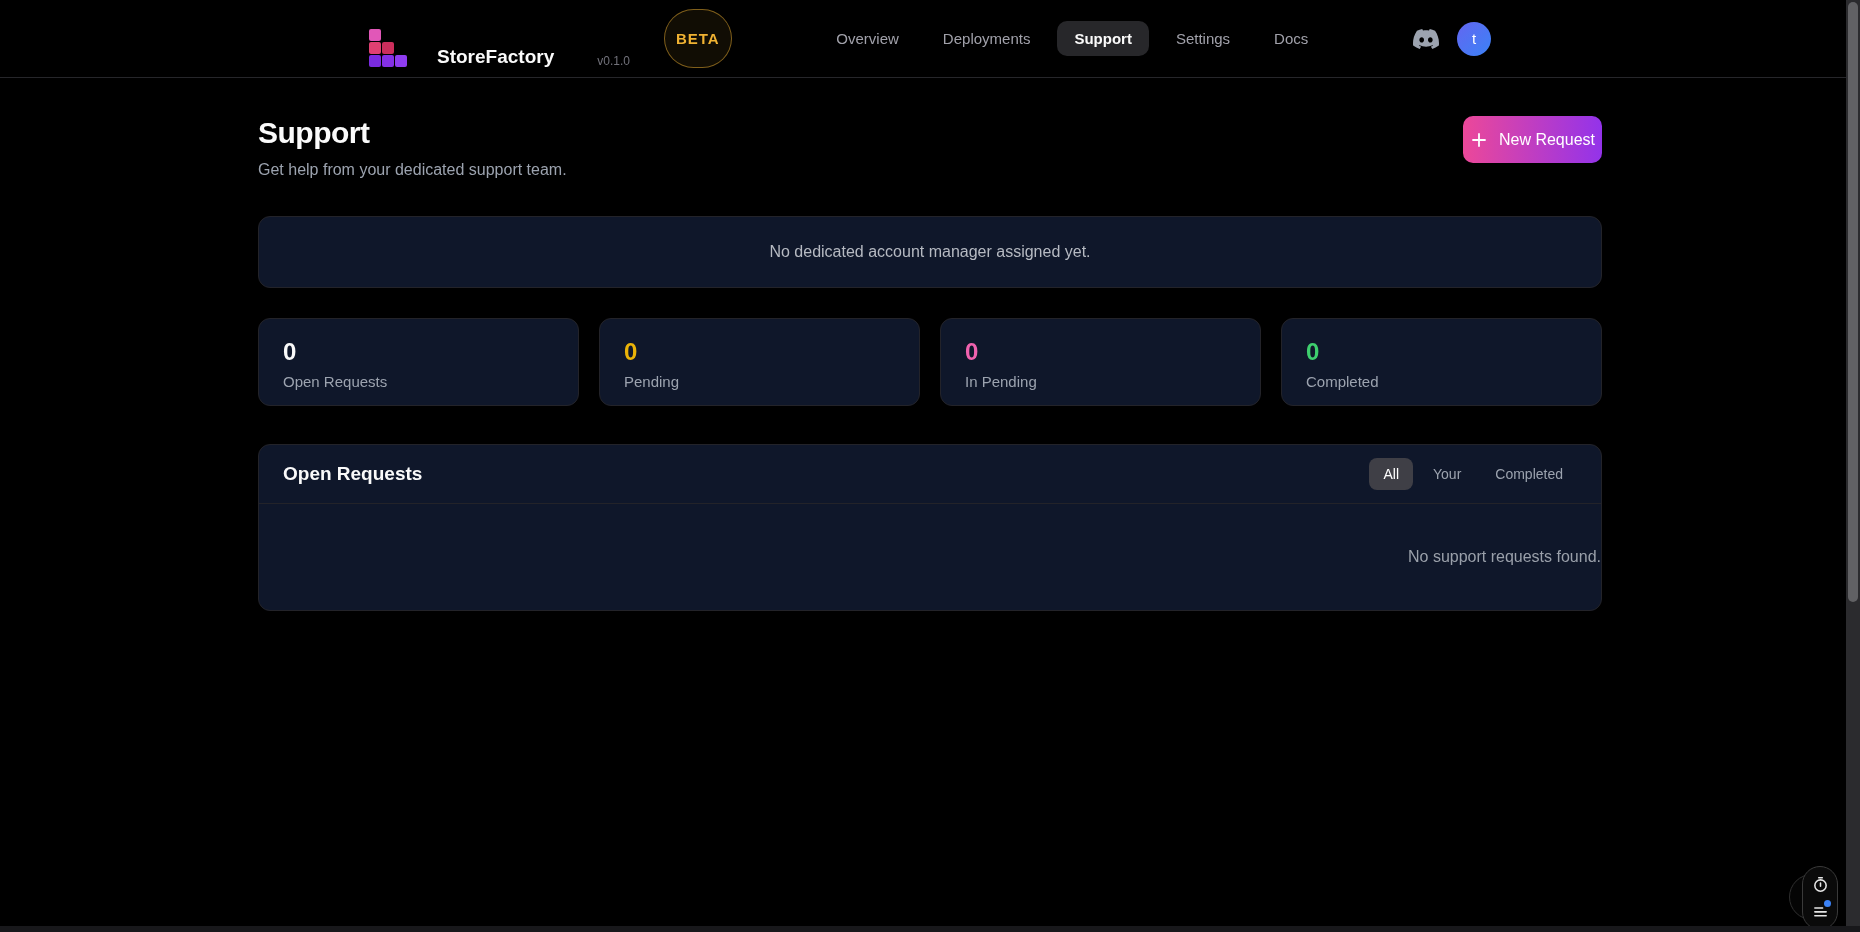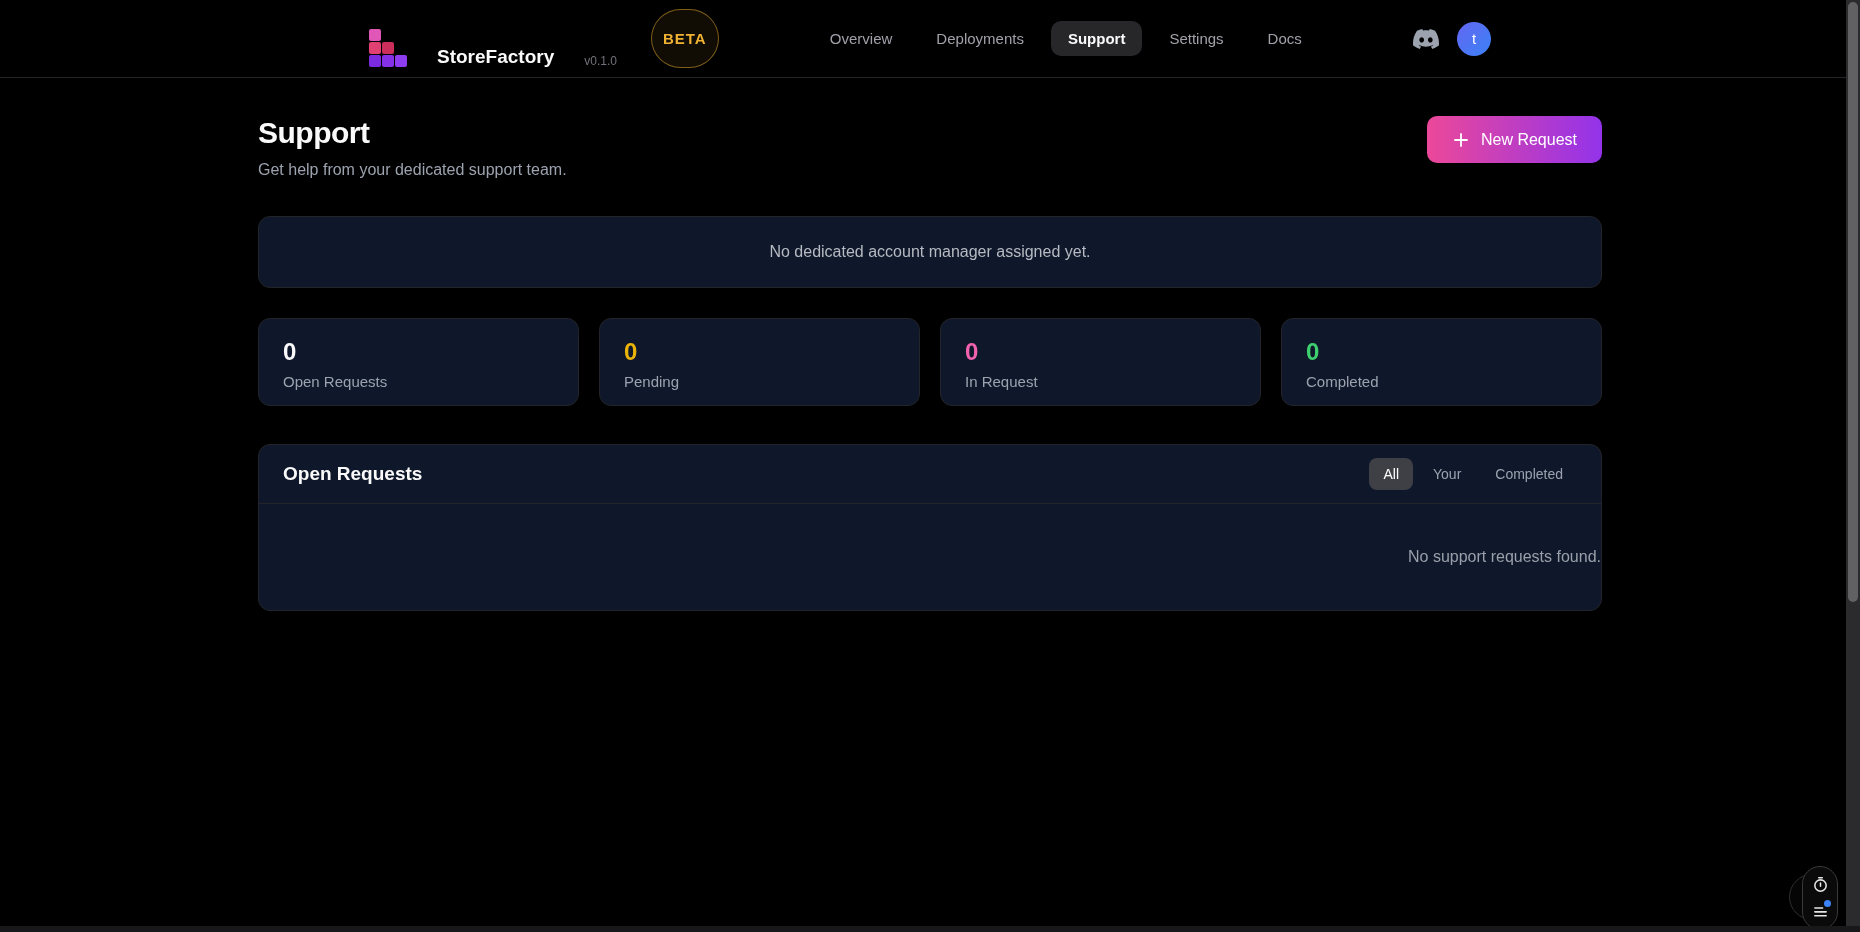--- a/index.html
+++ b/index.html
@@ -20,21 +20,21 @@
   .brand { display:flex; align-items:flex-end; gap:28px; }
   .logo { position:relative; width:40px; height:40px; }
   .logo span { position:absolute; width:12px; height:12px; border-radius:2px; }
   .logo .sq1 { left:0;  top:1px; }
   .logo .sq2 { left:0;  top:14px; }
   .logo .sq3 { left:13px; top:14px; }
   .logo .sq4 { left:0;  top:27px; }
   .logo .sq5 { left:13px; top:27px; }
   .logo .sq6 { left:26px; top:27px; }
   .brand-name { font-size:19px; font-weight:700; color:#fafafa; }
-  .brand-version { font-size:12px; color:#71717a; margin-left:2px; }
+  .brand-version { font-size:12px; color:#71717a; margin-left:15px; }
   .beta-badge {
     font-size:15px; font-weight:700; letter-spacing:1px; color:#f0b232;
     border:1px solid rgba(240,178,50,.5); background:rgba(240,178,50,.07);
     border-radius:999px; padding:20px 11px; margin-left:6px;
   }
   .nav { display:flex; align-items:center; gap:10px; }
   .nav-item {
     background:none; border:none; cursor:pointer;
     font-family:inherit; font-size:15px; color:#a1a1aa;
     padding:9px 17px; border-radius:10px;
@@ -48,21 +48,21 @@
     font-size:15px; color:#fff; cursor:pointer; border:none;
     font-family:inherit;
   }
   
   .main { width:1344px; margin:0 auto; padding-top:38px; }
   .page-head { display:flex; justify-content:space-between; align-items:flex-start; }
   .page-title { font-size:30px; font-weight:700; letter-spacing:-.5px; color:#fafafa; }
   .page-subtitle { margin-top:11px; font-size:16px; color:#9ca3af; }
   .new-request-btn {
     display:flex; align-items:center; gap:11px;
-    height:47px; padding:0 25px; border:none; border-radius:10px;
+    height:47px; padding:0 7px; border:none; border-radius:10px;
     color:#fff; font-size:16px; font-weight:500; font-family:inherit; cursor:pointer;
   }
   .card {
     background:#0f172a; border:1px solid #232329; border-radius:12px;
   }
   .manager-card {
     margin-top:37px; height:72px;
     display:flex; align-items:center; justify-content:center;
     font-size:16px; color:#b6bac2;
   }
@@ -165,21 +165,21 @@
     <div class="card stat-card">
       <div class="stat-value" style="color: rgb(250, 250, 250);">0</div>
       <div class="stat-label">Open Requests</div>
     </div>
     <div class="card stat-card">
       <div class="stat-value" style="color: rgb(234, 179, 8);">0</div>
       <div class="stat-label">Pending</div>
     </div>
     <div class="card stat-card">
       <div class="stat-value" style="color: rgb(240, 98, 174);">0</div>
-      <div class="stat-label">In Request</div>
+      <div class="stat-label">In Pending</div>
     </div>
     <div class="card stat-card">
       <div class="stat-value" style="color: rgb(62, 207, 110);">0</div>
       <div class="stat-label">Completed</div>
     </div>
   </div>
 
   <div class="card requests-card">
     <div class="requests-head">
       <span class="requests-title">Open Requests</span>

